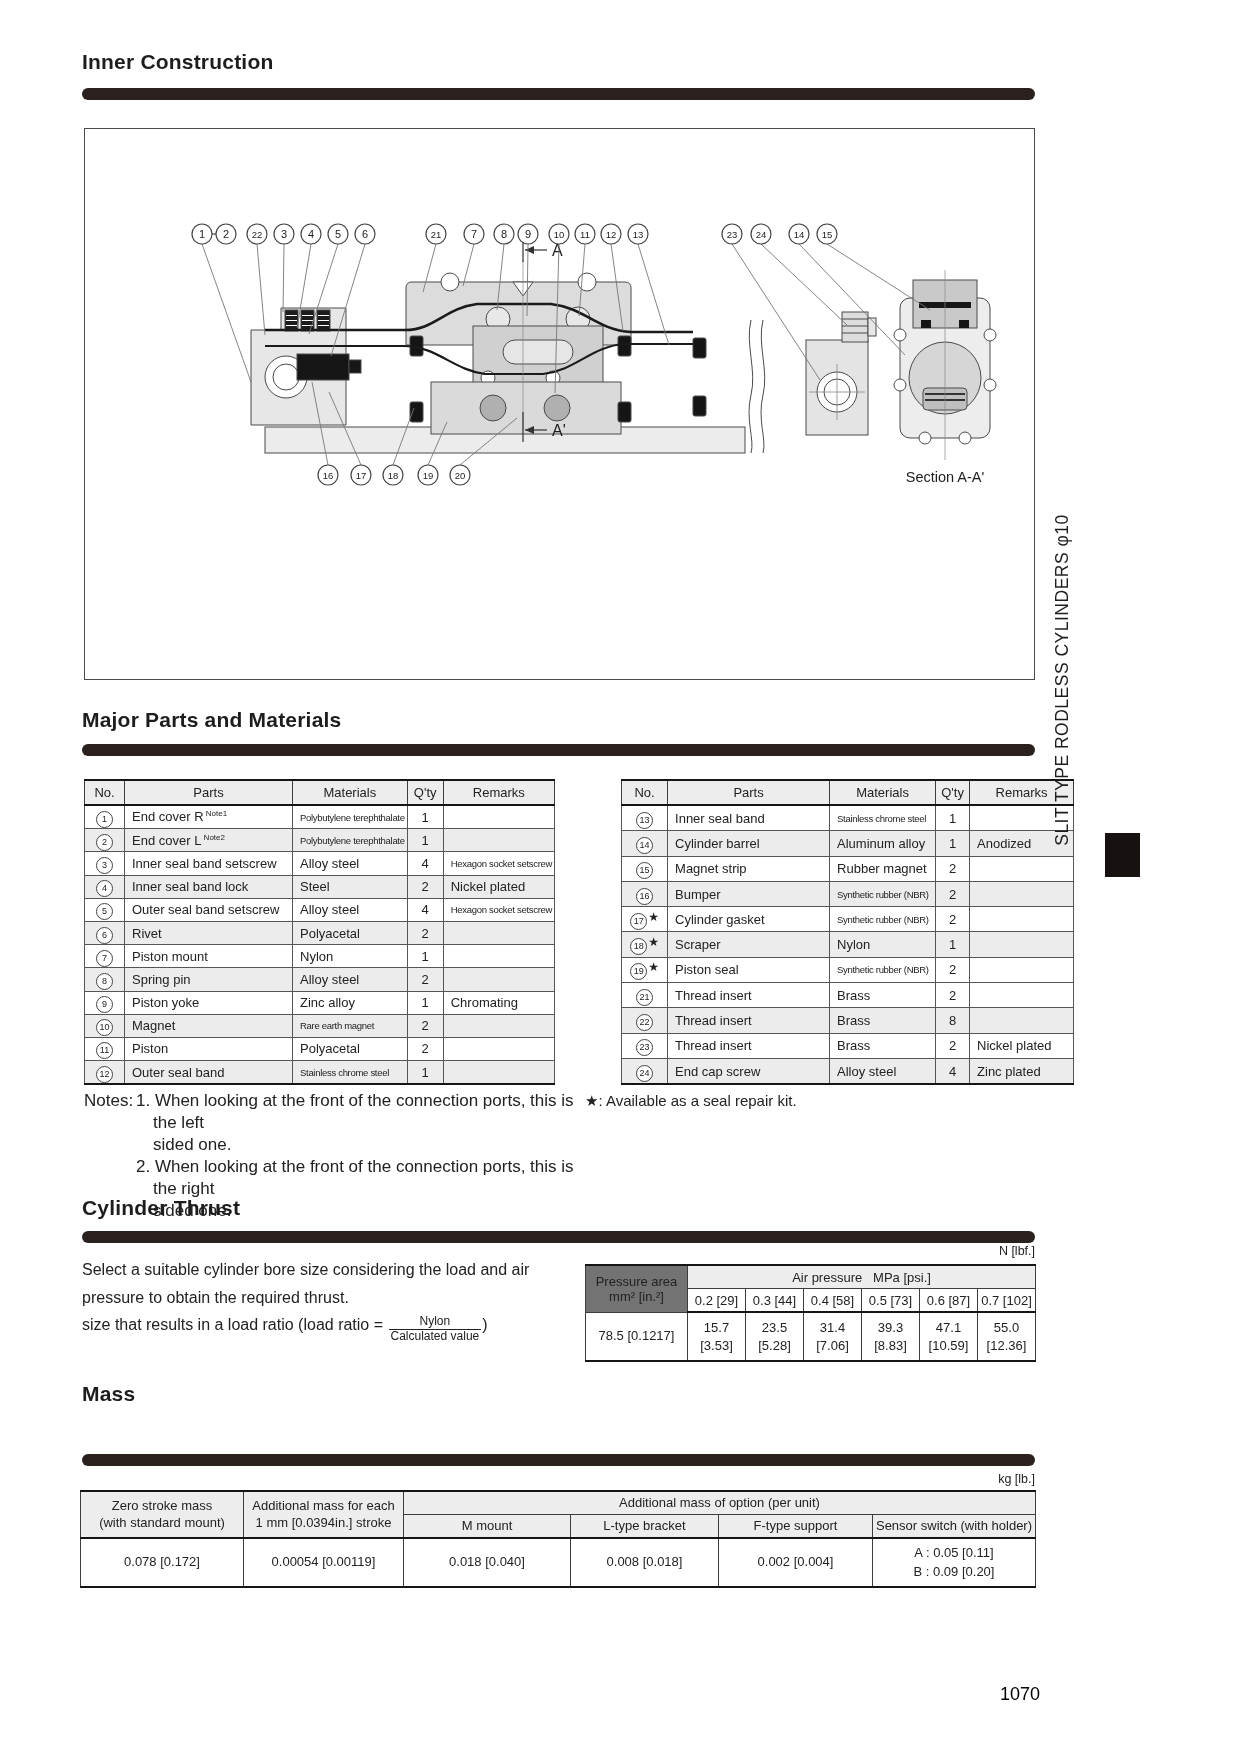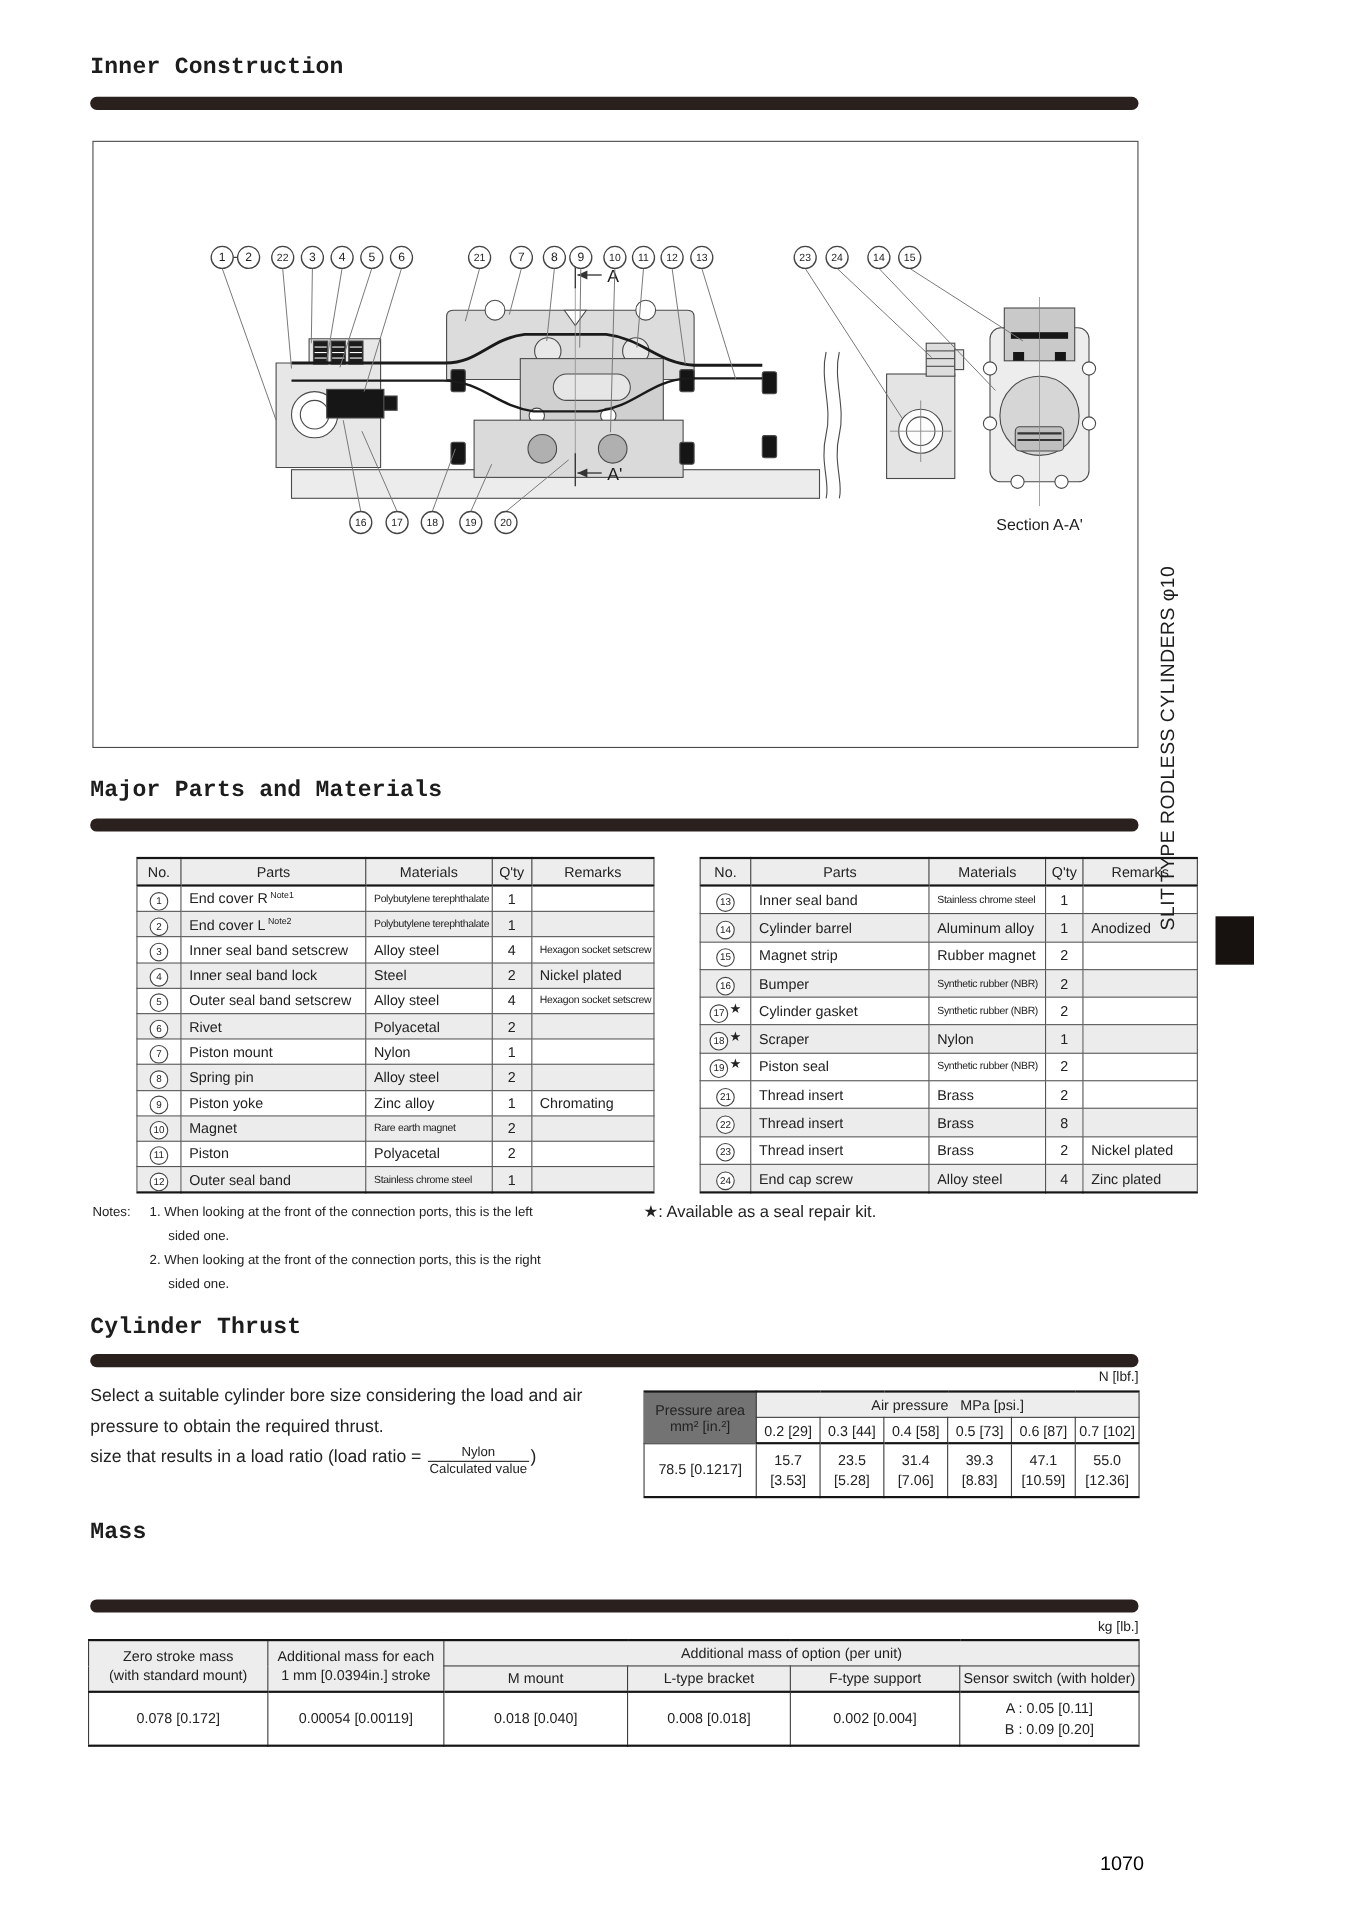--- a/index.html
+++ b/index.html
@@ -1,38 +1,38 @@
 <!DOCTYPE html>
 <html><head>
 <meta charset="utf-8">
 <style>
   html,body{margin:0;padding:0;background:#fff;}
   .page{position:relative;width:1240px;height:1754px;background:#ffffff;overflow:hidden;
         font-family:"Liberation Sans", sans-serif;color:#222;}
-  .sec-title{position:absolute;left:82px;margin:0;font-size:21px;font-weight:bold;color:#1d1d1d;letter-spacing:.2px;font-family:Liberation Mono, monospace;}
+  .sec-title{position:absolute;left:82px;margin:0;font-size:21px;font-weight:bold;color:#1d1d1d;letter-spacing:.2px;}
   .sec-bar{position:absolute;left:82px;width:953px;height:12px;background:#2a211e;border-radius:6px;}
   .diagram-box{position:absolute;left:84px;top:128px;width:949px;height:550px;border:1.2px solid #4a4a4a;}
   .diagram-box svg{display:block;width:100%;height:100%;}
 
   
-  .tables-wrap{position:absolute;left:84px;top:779px;display:flex;gap:41px;margin-left:40px;}
+  .tables-wrap{position:absolute;left:84px;top:779px;display:flex;gap:66px;}
   table{border-collapse:collapse;table-layout:fixed;}
   .parts-table{border-top:2.5px solid #151515;border-bottom:2.5px solid #151515;font-size:13px;}
   .parts-table th{background:#ededed;font-weight:normal;border:1px solid #3d3d3d;border-bottom:2.2px solid #151515;height:23px;padding:0 2px;}
   .parts-table td{border:1px solid #555;height:22.2px;padding:0 2px;overflow:hidden;white-space:nowrap;}
   .parts-table tr.alt td{background:#ececec;}
   .parts-table td.c{text-align:center;}
   .parts-table td.l{text-align:left;padding-left:7px;}
   .sm{font-size:9.5px;letter-spacing:-0.3px;}
   .circ{display:inline-flex;align-items:center;justify-content:center;width:15px;height:15px;
         border:1px solid #444;border-radius:50%;font-size:9px;line-height:1;vertical-align:-3px;background:#fff;}
   .star{font-size:12px;margin-left:1px;}
   sup.note{font-size:8px;}
 
-  .notes{position:absolute;left:84px;top:1090px;width:500px;font-size:12px;line-height:22px;display:flex;}
+  .notes{position:absolute;left:84px;top:1090px;width:500px;font-size:17px;line-height:22px;display:flex;}
   .notes .lbl{width:52px;flex:none;}
   .note-item{white-space:pre-line;padding-left:17px;text-indent:-17px;}
   .star-note{position:absolute;left:585px;top:1092px;font-size:15px;}
 
   .unit-label{position:absolute;width:150px;text-align:right;font-size:12.5px;color:#222;}
 
   .thrust-text{position:absolute;left:82px;top:1256px;width:530px;font-size:16px;line-height:27.5px;}
   .frac{display:inline-block;text-align:center;font-size:12px;line-height:1.15;vertical-align:-10px;margin:0 1px;}
   .frac .top{display:block;border-bottom:1px solid #222;padding:0 4px;}
   .frac .bot{display:block;padding:0 2px;}

